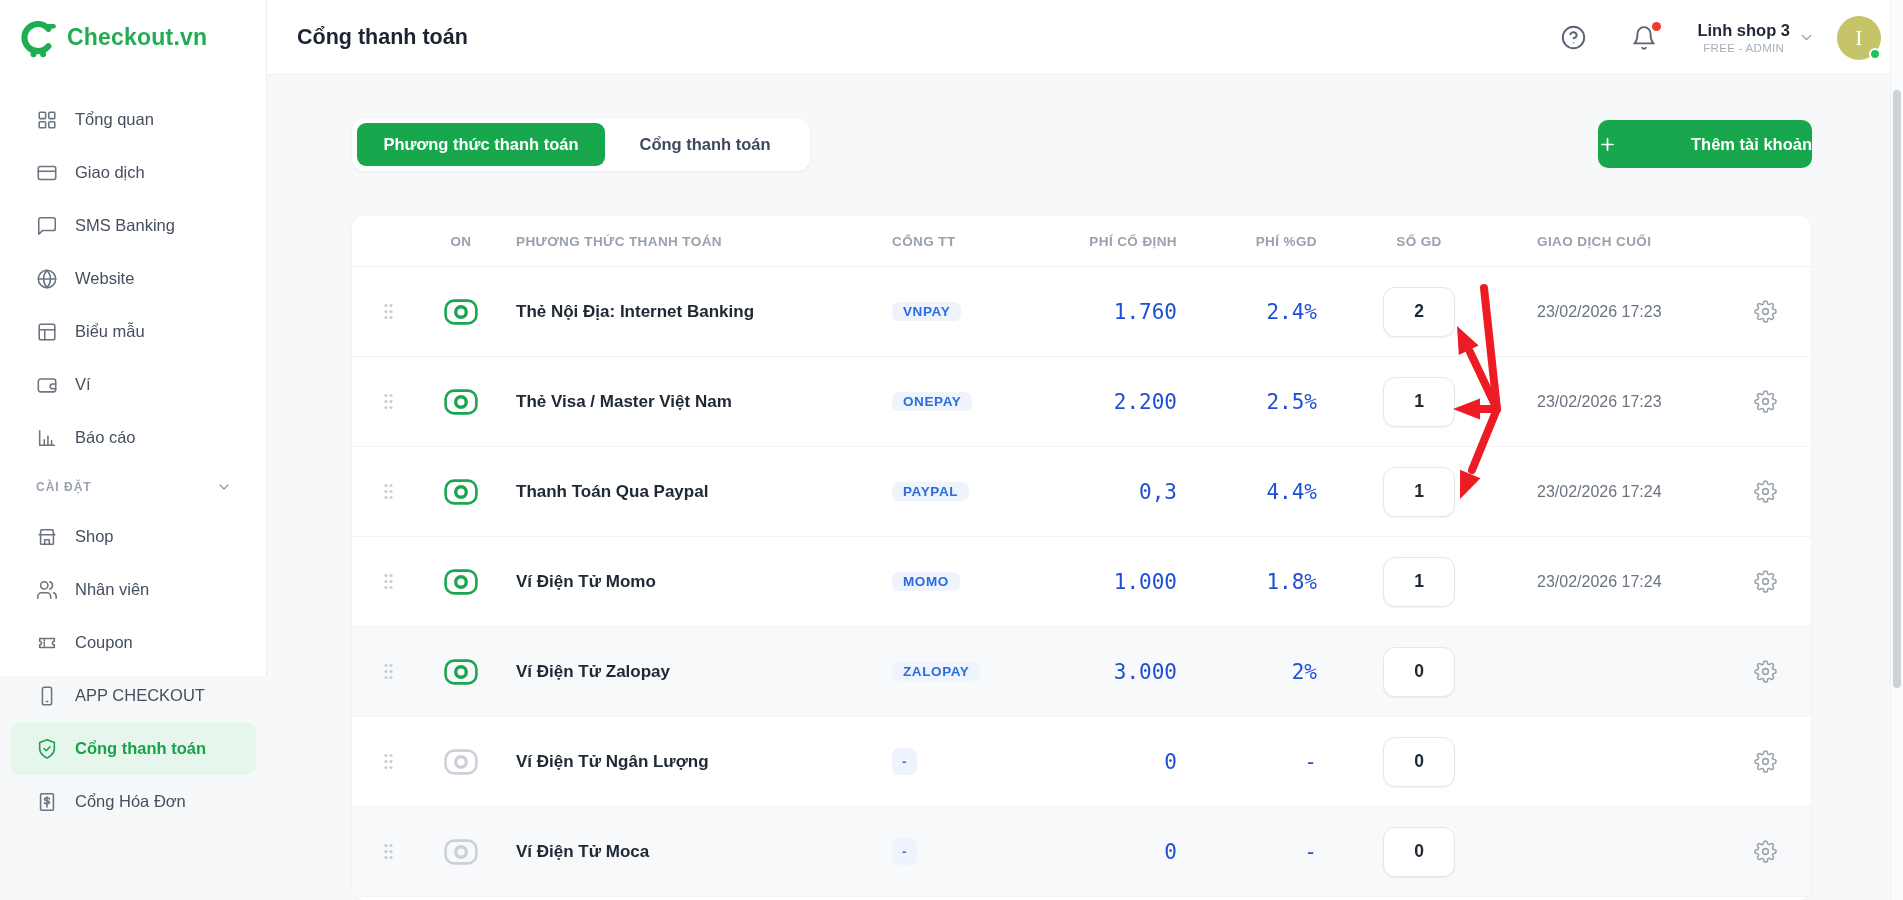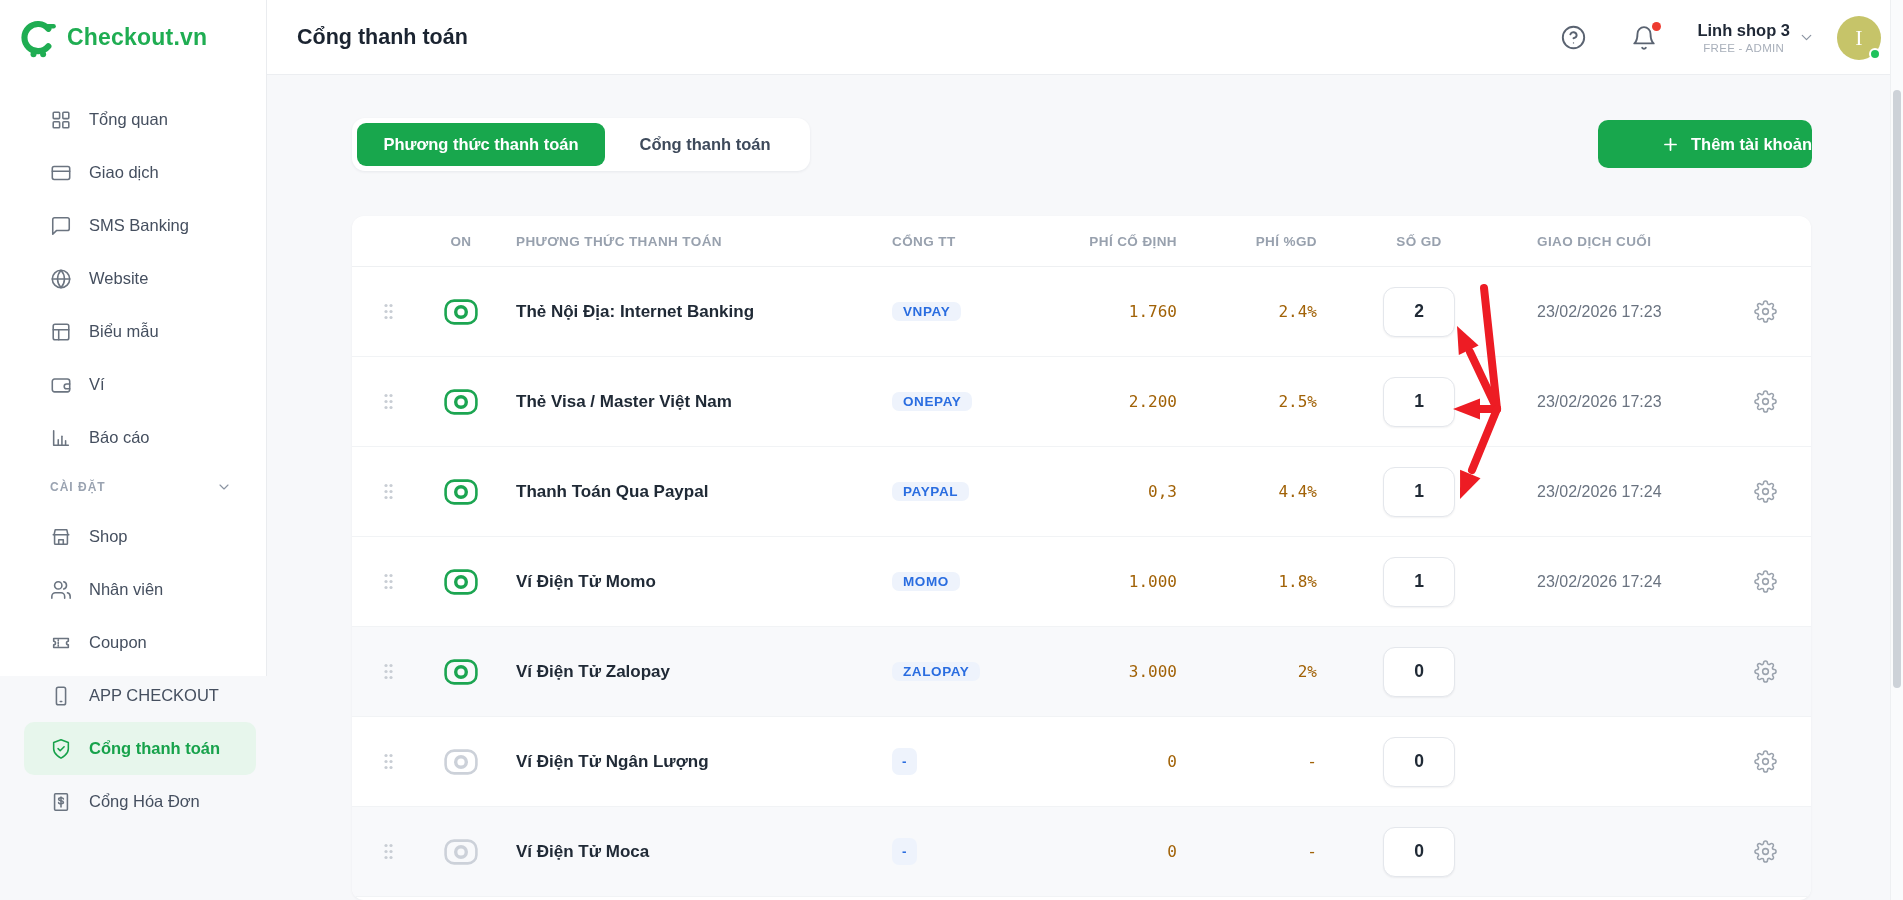--- a/index.html
+++ b/index.html
@@ -9,21 +9,21 @@
     background:#f7f8fa; color:#2a3342; position:relative;
   }
   svg { display:block; }
   .icon-stroke { stroke:currentColor; fill:none; stroke-width:1.7; stroke-linecap:round; stroke-linejoin:round; }
 
   
   .sidebar { position:absolute; left:0; top:0; width:267px; height:676px; background:#fff;
              border-right:1px solid #eaecef; z-index:20; }
   .logo-row { height:75px; display:flex; align-items:center; padding-left:16px; gap:9px; cursor:pointer; }
   .logo-text { color:#1fad52; font-size:23px; font-weight:bold; letter-spacing:.2px; }
-  .nav { position:absolute; top:93px; left:0; right:0;margin-left:14px; }
+  .nav { position:absolute; top:93px; left:0; right:0; }
   .nav-item { height:53px; margin:0 10px; padding-left:26px; border-radius:10px;
               display:flex; align-items:center; gap:17px; color:#454f5f; font-size:16.5px; cursor:pointer; }
   .nav-item .nav-icon { color:#6b7480; width:22px; height:22px; }
   .nav-item.active { background:#e7f6ec; color:#17a24b; font-weight:bold; }
   .nav-item.active .nav-icon { color:#17a24b; }
   .nav-section { height:46px; display:flex; align-items:center; justify-content:space-between;
                  padding:0 34px 0 36px; color:#9aa3b1; font-weight:bold; font-size:12px; letter-spacing:1px; }
   .nav-section .chev { color:#8b94a2; }
 
   
@@ -51,21 +51,21 @@
 
   .tabs { position:absolute; left:85px; top:43px; width:458px; height:53px; background:#fff;
           border-radius:13px; box-shadow:0 1px 3px rgba(20,30,50,.07); display:flex; padding:5px; }
   .tab { display:flex; align-items:center; justify-content:center; font-size:16.5px; font-weight:bold;
          border-radius:9px; cursor:pointer; }
   .tab.active { width:248px; background:#18a74d; color:#fff; }
   .tab.inactive { flex:1; color:#3e4a5b; }
 
   .add-btn { position:absolute; left:1331px; top:45px; width:214px; height:48px; background:#18a74d;
              border:none; border-radius:10px; color:#fff; font-weight:bold; font-size:16.5px;
-             display:flex; align-items:center; justify-content:flex-end; gap:11px; cursor:pointer;
+             display:flex; align-items:center; justify-content:space-between; gap:11px; cursor:pointer;
              font-family:inherit; }
   .add-btn .plus { width:19px; height:19px; }
 
   
   .card { position:absolute; left:85px; top:141px; width:1459px; height:684px; background:#fff;
           border-radius:12px; box-shadow:0 1px 3px rgba(20,30,50,.05); overflow:hidden; }
   .thead, .trow {
     display:grid;
     grid-template-columns:36px 110px 376px 140px 145px 140px 170px 250px 1fr;
     padding:0 18px; align-items:center;
@@ -80,21 +80,21 @@
   .h-date, .c-date { padding-left:50px; }
   .c-handle { color:#c8cdd4; cursor:grab; display:flex; justify-content:center; }
   .c-toggle { display:flex; justify-content:center; }
   .toggle { cursor:pointer; }
   .toggle.on  { color:#1ca551; }
   .toggle.off { color:#ccd1d9; }
   .c-name { font-size:17px; font-weight:bold; color:#202a36; }
   .badge { display:inline-block; background:#eef3fc; color:#2a6de0; font-weight:bold;
            font-size:13.5px; letter-spacing:.6px; padding:2px 11px; border-radius:7px; }
   .badge.dash { padding:6px 10px; letter-spacing:0; }
-  .mono { font-family:"DejaVu Sans Mono","Liberation Mono",monospace; font-size:16px; color:#a16207; }
+  .mono { font-family:"DejaVu Sans Mono","Liberation Mono",monospace; font-size:21px; color:#1d4ed8; }
   .count-box { width:72px; height:50px; background:#fff; border:1px solid #e4e7ec; border-radius:12px;
                display:flex; align-items:center; justify-content:center; font-weight:bold;
                font-size:17.5px; color:#202a36; box-shadow:0 1px 2px rgba(16,24,40,.06); cursor:pointer; }
   .c-date { font-size:16px; color:#6a7380; white-space:nowrap; }
   .c-gear { display:flex; justify-content:center; color:#9aa2ad; }
   .gear-btn { cursor:pointer; color:#9aa2ad; }
 
   
   .annotation { position:absolute; left:0; top:0; width:1903px; height:900px; pointer-events:none; z-index:40; }
 

